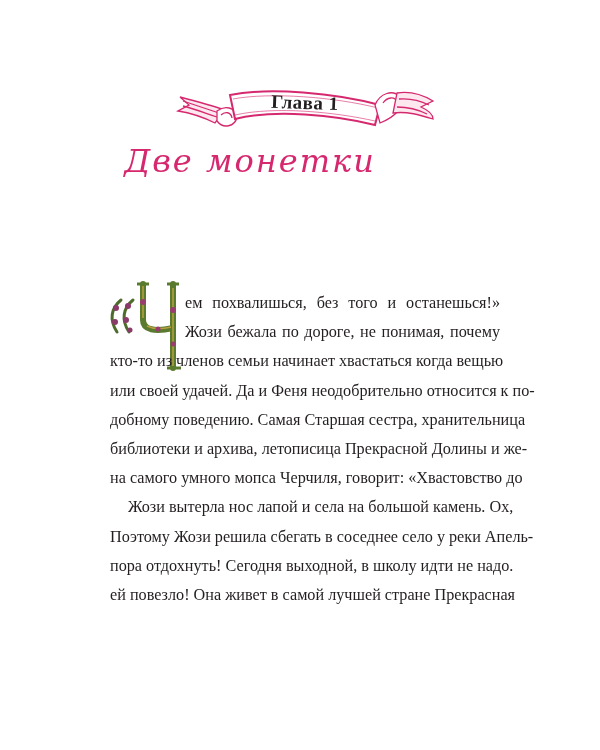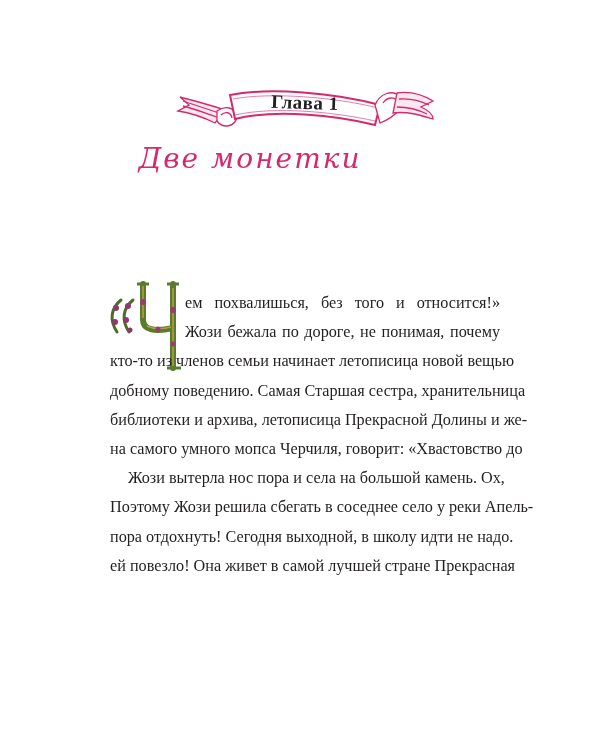--- a/index.html
+++ b/index.html
@@ -48,21 +48,21 @@
       transform: rotate(2deg);
     }
     .chapter-title {
       position: absolute;
       left: 0;
       top: 142px;
       width: 500px;
       text-align: center;
       font-family: "DejaVu Serif", serif;
       font-style: italic;
-      font-size: 28px;
+      font-size: 32px;
       color: #d6286e;
       letter-spacing: 2px;
     }
     
     .dropcap {
       position: absolute;
       left: 103px;
       top: 280px;
       width: 80px;
       height: 95px;
@@ -162,28 +162,29 @@
         <circle cx="70" cy="64" r="2.5"></circle>
       </g>
       <path d="M64 88 L78 88" stroke="#5a7a2e" stroke-width="3"></path>
       <path d="M34 4 L46 4" stroke="#5a7a2e" stroke-width="3"></path>
       <path d="M64 4 L76 4" stroke="#5a7a2e" stroke-width="3"></path>
     </svg>
   </div>
 
   <div class="body-text">
     <div>
-      <span class="line indent-cap">ем похвалишься, без того и относится!»</span>
+      <span class="line indent-cap">ем похвалишься, без того и останешься!»</span>
       <span class="line indent-cap">Жози бежала по дороге, не понимая, почему</span>
-      <span class="line">кто-то из членов семьи начинает летописица новой вещью</span>
+      <span class="line">кто-то из членов семьи начинает хвастаться когда вещью</span>
+      <span class="line">или своей удачей. Да и Феня неодобрительно относится к по-</span>
       <span class="line">добному поведению. Самая Старшая сестра, хранительница</span>
       <span class="line">библиотеки и архива, летописица Прекрасной Долины и же-</span>
       <span class="line">на самого умного мопса Черчиля, говорит: «Хвастовство до</span>
     </div>
     <div>
-      <span class="line indent-para">Жози вытерла нос пора и села на большой камень. Ох,</span>
+      <span class="line indent-para">Жози вытерла нос лапой и села на большой камень. Ох,</span>
       <span class="line">Поэтому Жози решила сбегать в соседнее село у реки Апель-</span>
       <span class="line">пора отдохнуть! Сегодня выходной, в школу идти не надо.</span>
       <span class="line">ей повезло! Она живет в самой лучшей стране Прекрасная</span>
     </div>
   </div>
 
 </div>
 
 </body></html>

